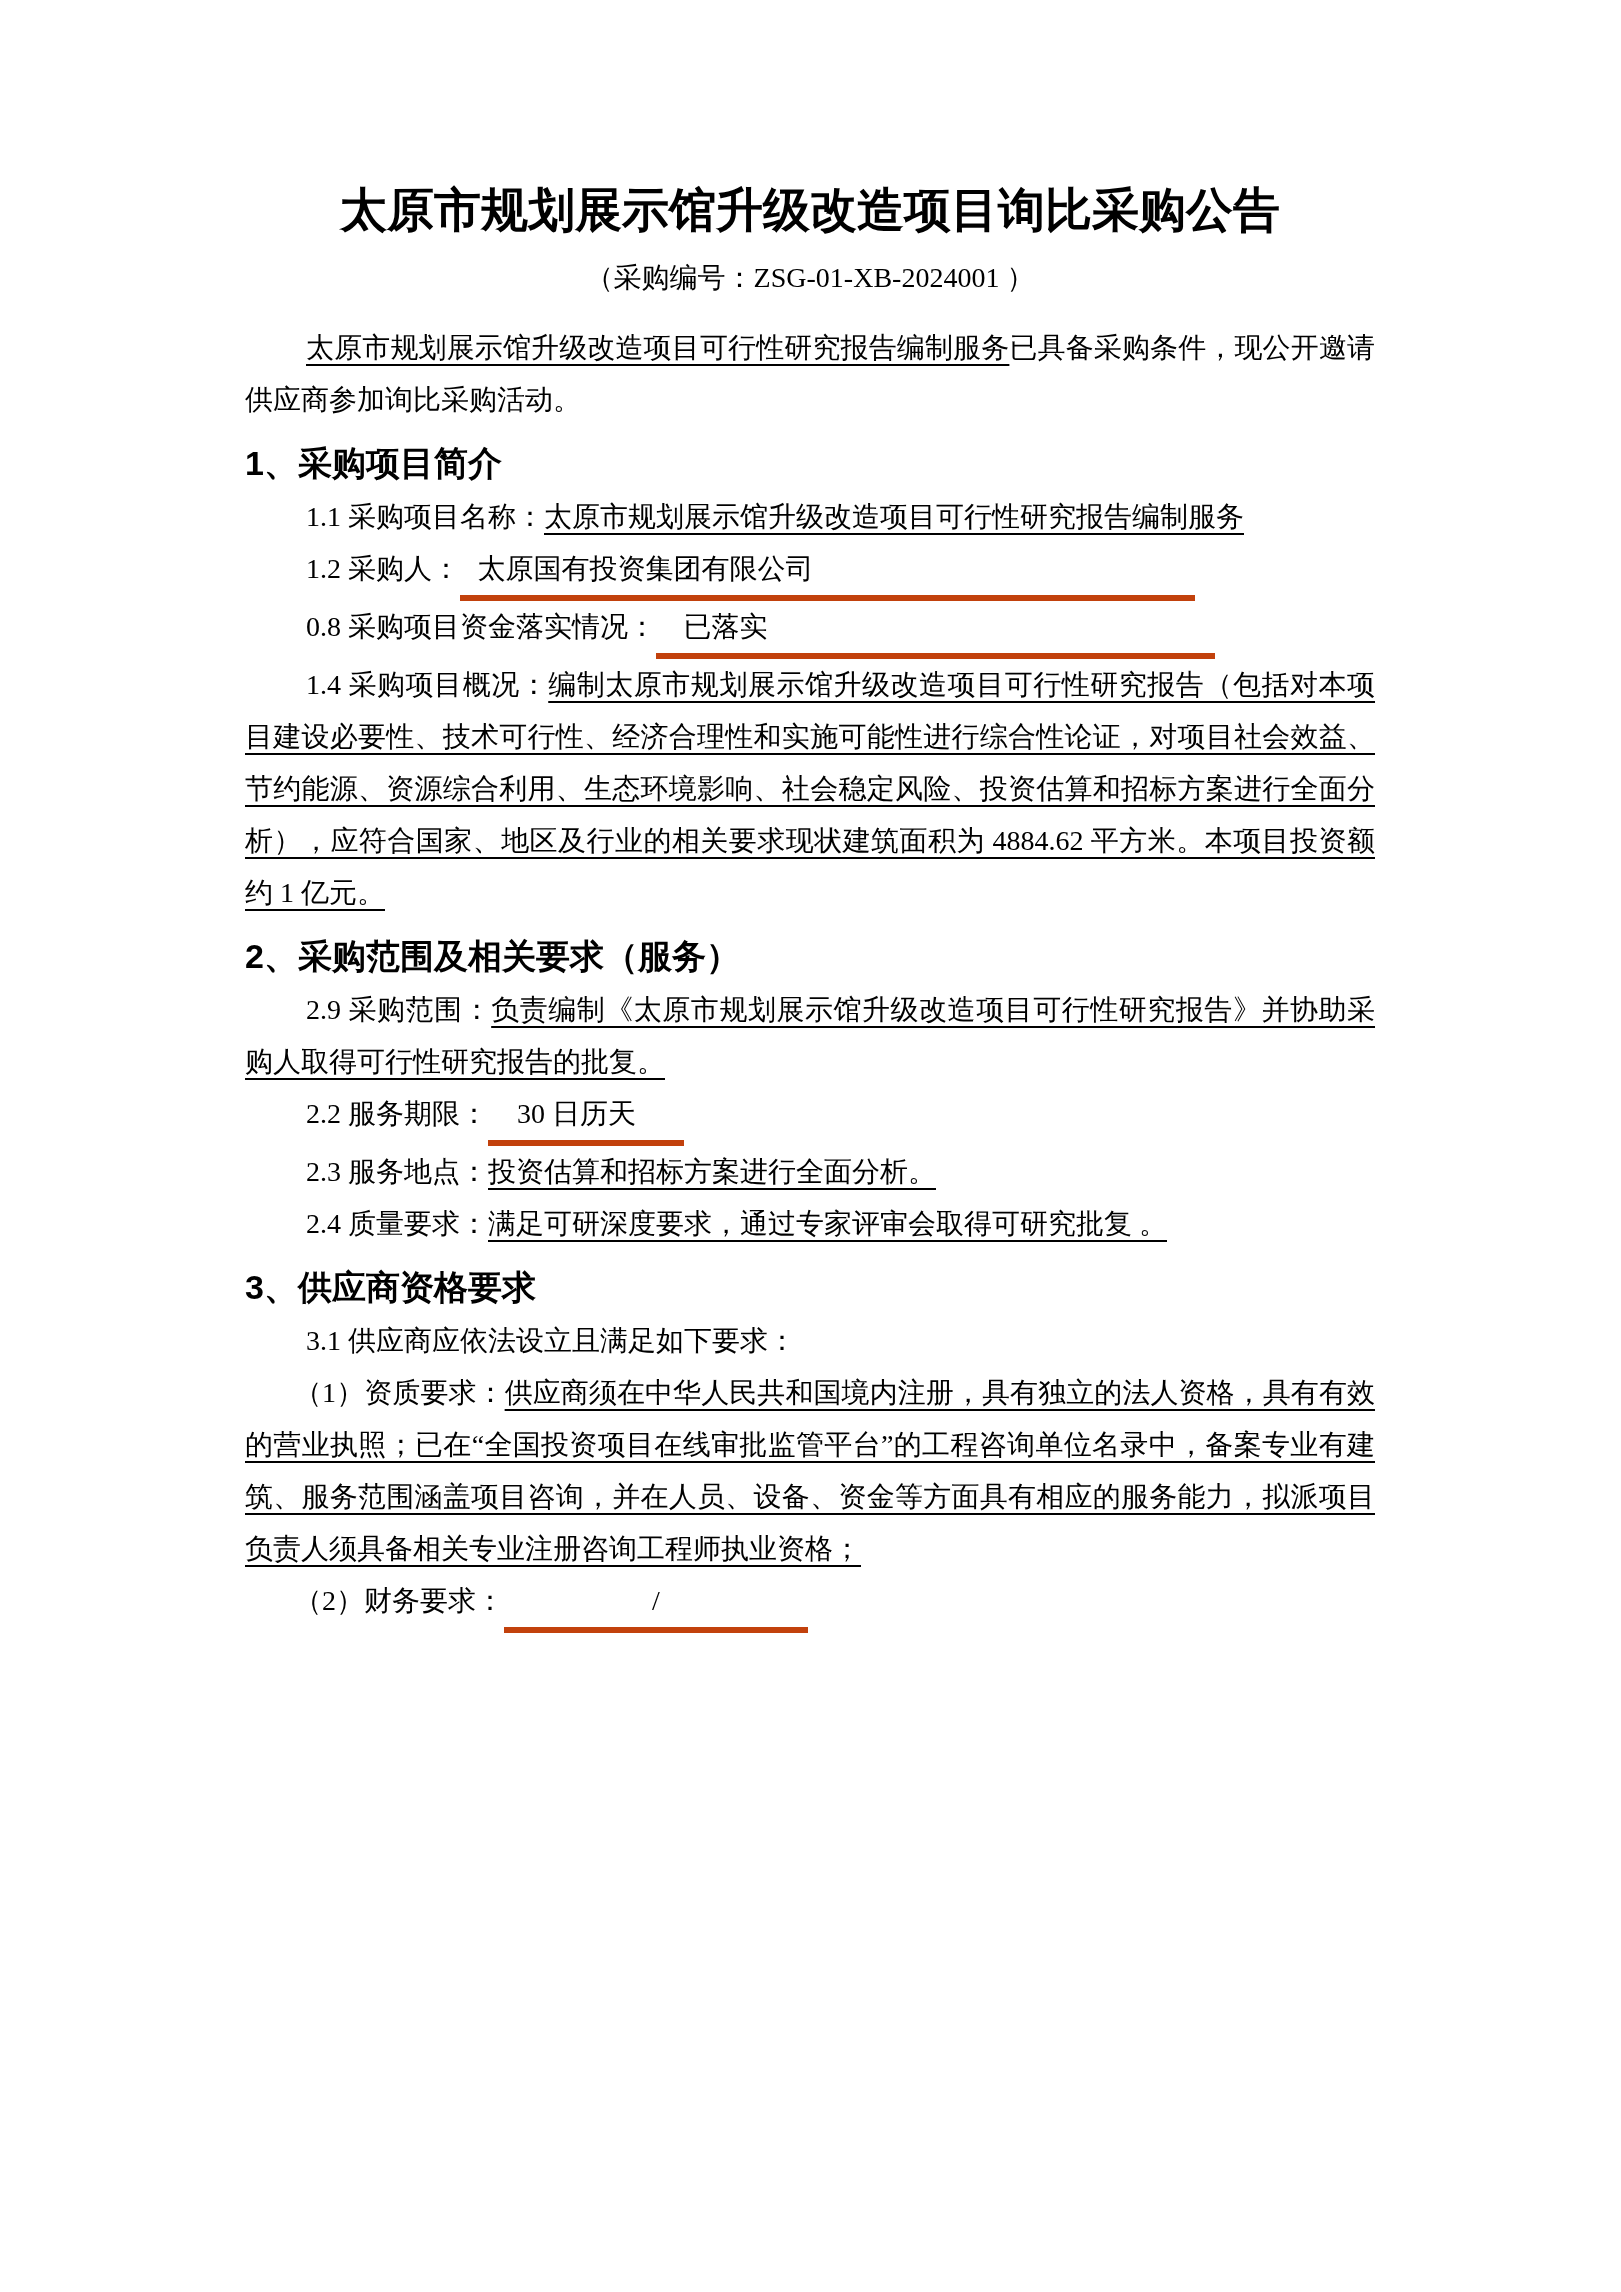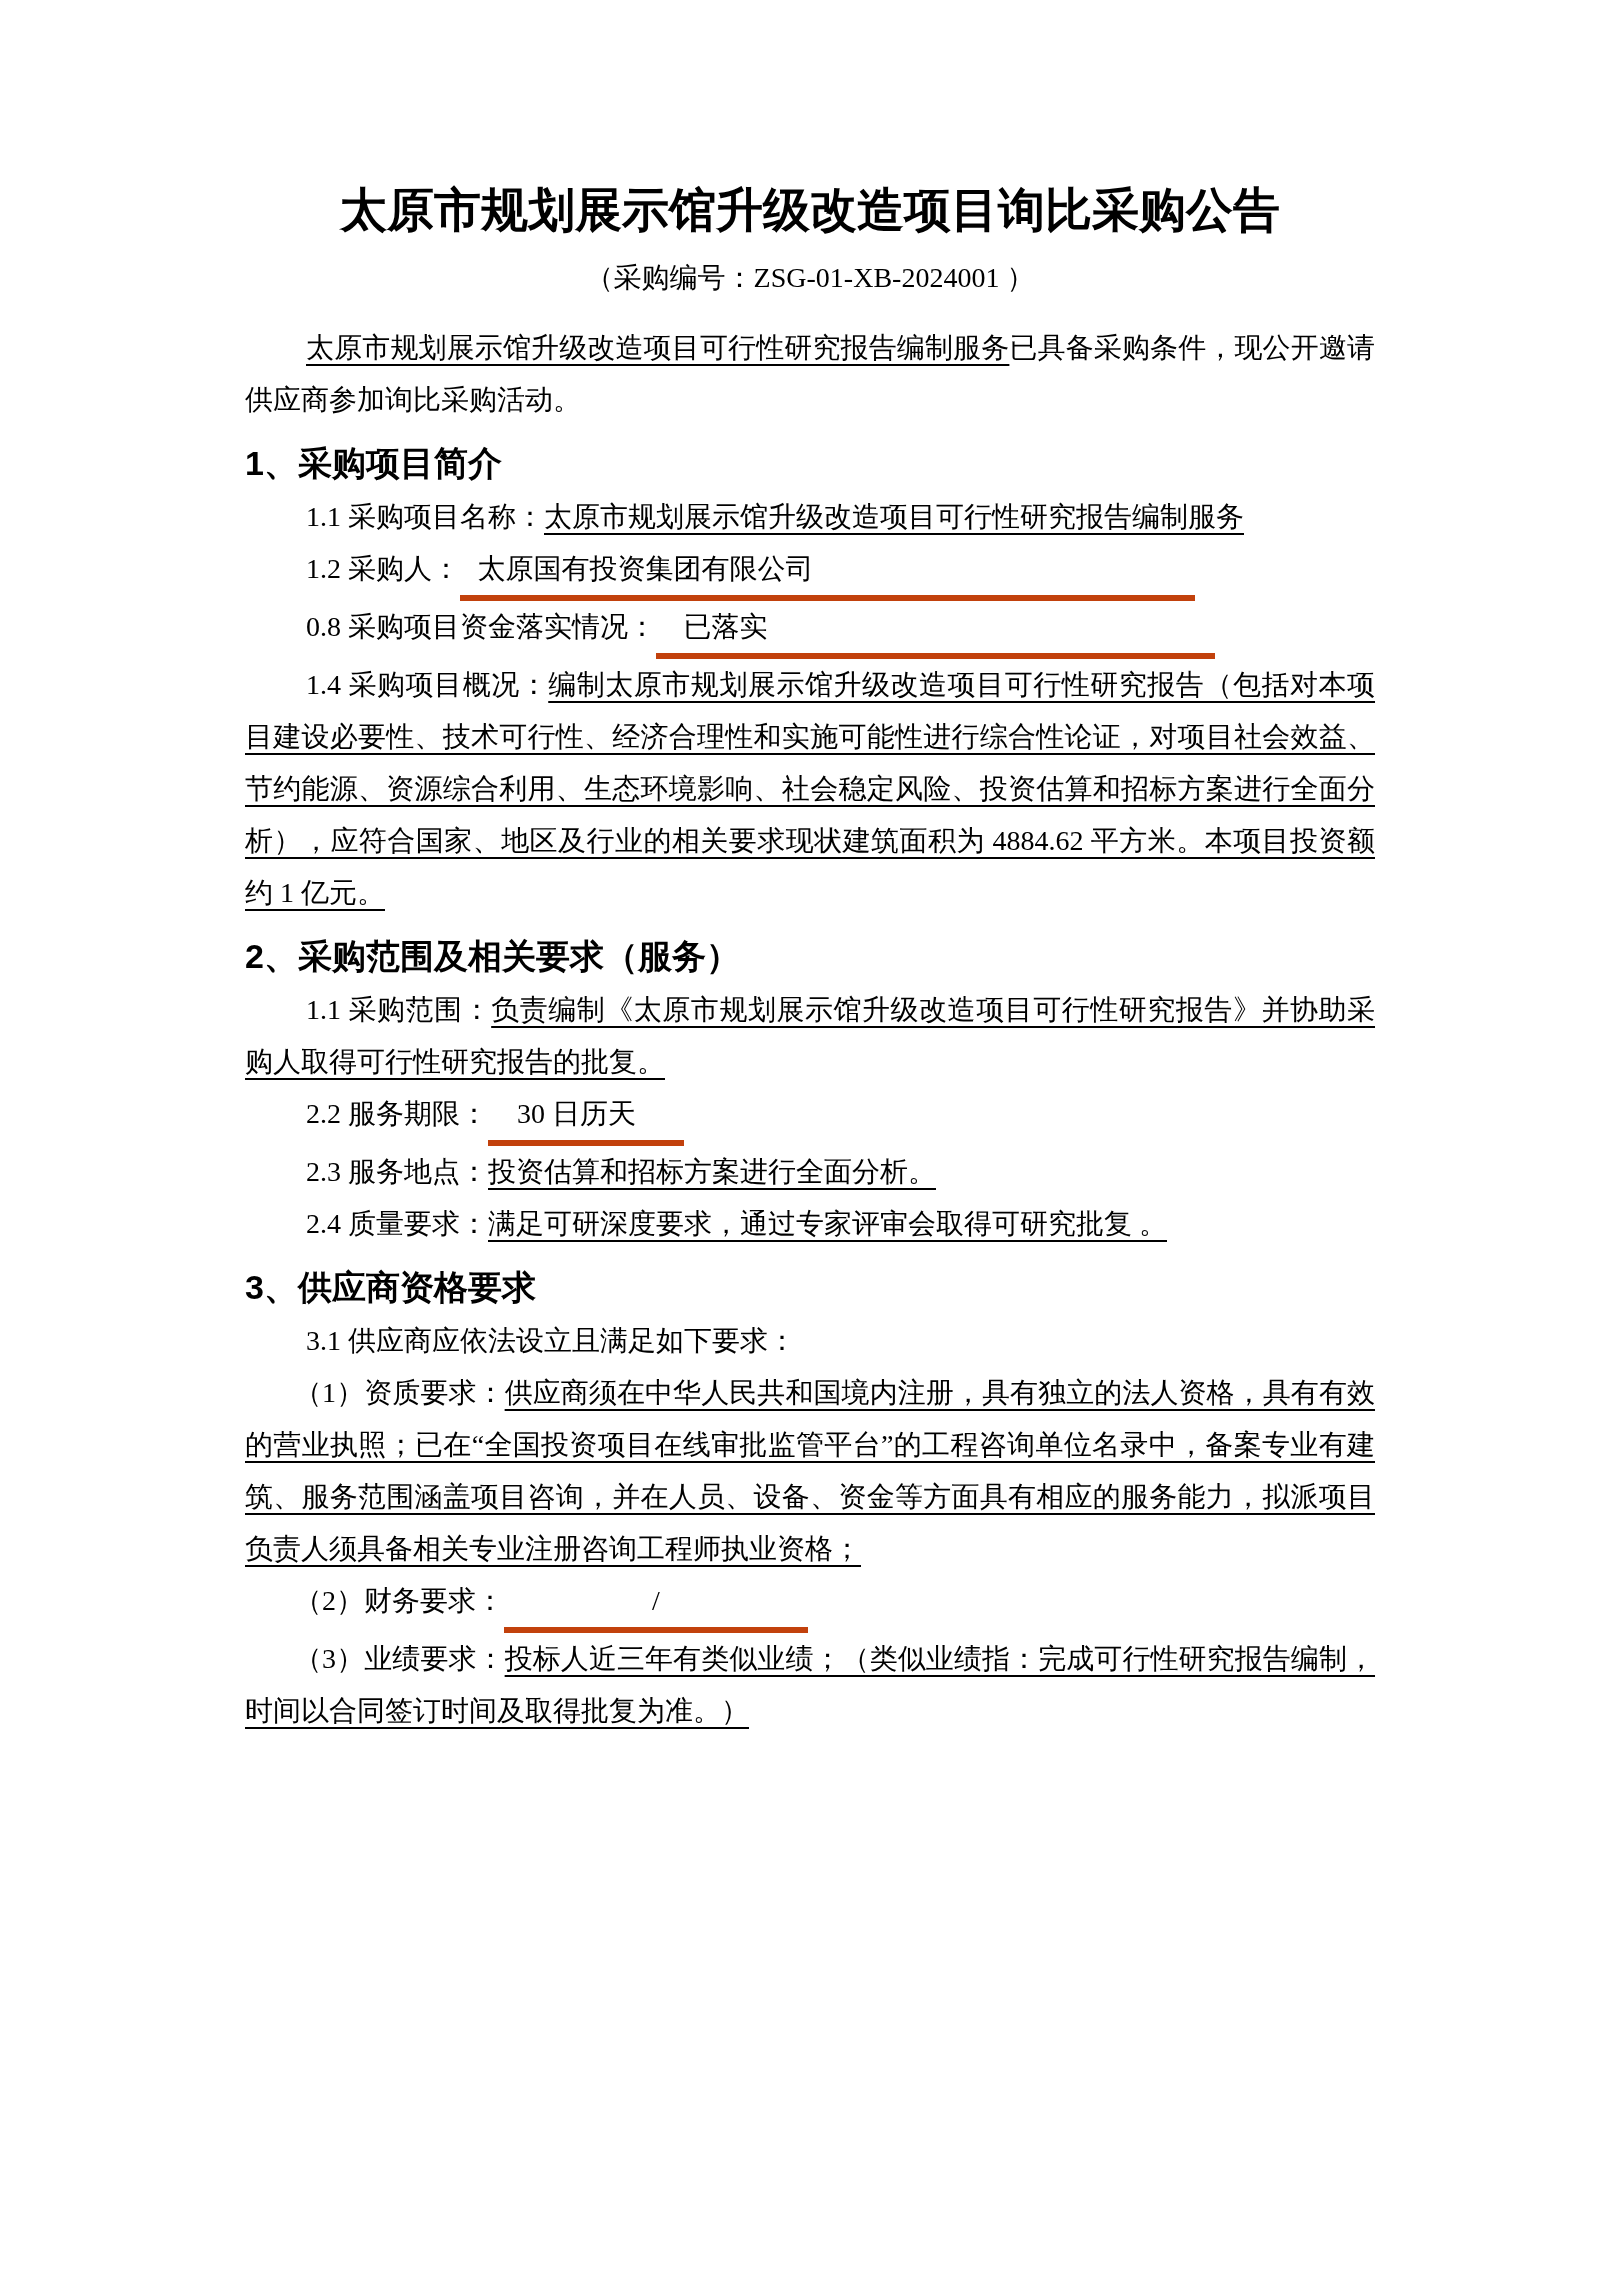--- a/index.html
+++ b/index.html
@@ -65,32 +65,31 @@
 
   <p class="body ind62"><span>1.2 采购人：</span><span class="fill w750"><span class="padl18">太原国有投资集团有限公司</span></span></p>
 
   <p class="body ind62"><span>0.8 采购项目资金落实情况：</span><span class="fill w570"><span class="padl28">已落实</span></span></p>
 
   <p class="body ind62"><span>1.4 采购项目概况：</span><span class="u">编制太原市规划展示馆升级改造项目可行性研究报告（包括对本项目建设必要性、技术可行性、经济合理性和实施可能性进行综合性论证，对项目社会效益、节约能源、资源综合利用、生态环境影响、社会稳定风险、投资估算和招标方案进行全面分析），应符合国家、地区及行业的相关要求现状建筑面积为 4884.62 平方米。本项目投资额约 1 亿元。</span></p>
 
 
   <h2 class="sec-h">2、采购范围及相关要求（服务）</h2>
 
-  <p class="body ind62"><span>1.1 采购范围：</span><span class="u">负责编制《太原市规划展示馆升级改造项目可行性研究报告》并协助采购人取得可行性研究报告的批复。</span></p>
+  <p class="body ind62"><span>2.9 采购范围：</span><span class="u">负责编制《太原市规划展示馆升级改造项目可行性研究报告》并协助采购人取得可行性研究报告的批复。</span></p>
 
   <p class="body ind62"><span>2.2 服务期限：</span><span class="fill w200"><span class="padl30">30 日历天</span></span></p>
 
   <p class="body ind62"><span>2.3 服务地点：</span><span class="u">投资估算和招标方案进行全面分析。</span></p>
 
   <p class="body ind62"><span>2.4 质量要求：</span><span class="u">满足可研深度要求，通过专家评审会取得可研究批复 。</span></p>
 
   <h2 class="sec-h">3、供应商资格要求</h2>
 
   <p class="body ind62">3.1 供应商应依法设立且满足如下要求：</p>
 
   <p class="body ind50"><span>（1）资质要求：</span><span class="u">供应商须在中华人民共和国境内注册，具有独立的法人资格，具有有效的营业执照；已在“全国投资项目在线审批监管平台”的工程咨询单位名录中，备案专业有建筑、服务范围涵盖项目咨询，并在人员、设备、资金等方面具有相应的服务能力，拟派项目负责人须具备相关专业注册咨询工程师执业资格；</span></p>
 
   <p class="body ind50"><span>（2）财务要求：</span><span class="fill w310"><span>/</span></span></p>
 
-  <p class="body ind50"><span>（3）业绩要求：</span><span class="u">投标人近三年有类似业绩；（类似业绩指：完成可行性研究报告编制，时间以合同签订时间及取得批复为准。）</span></p>
 
 </div>
 
 
 </body></html>

